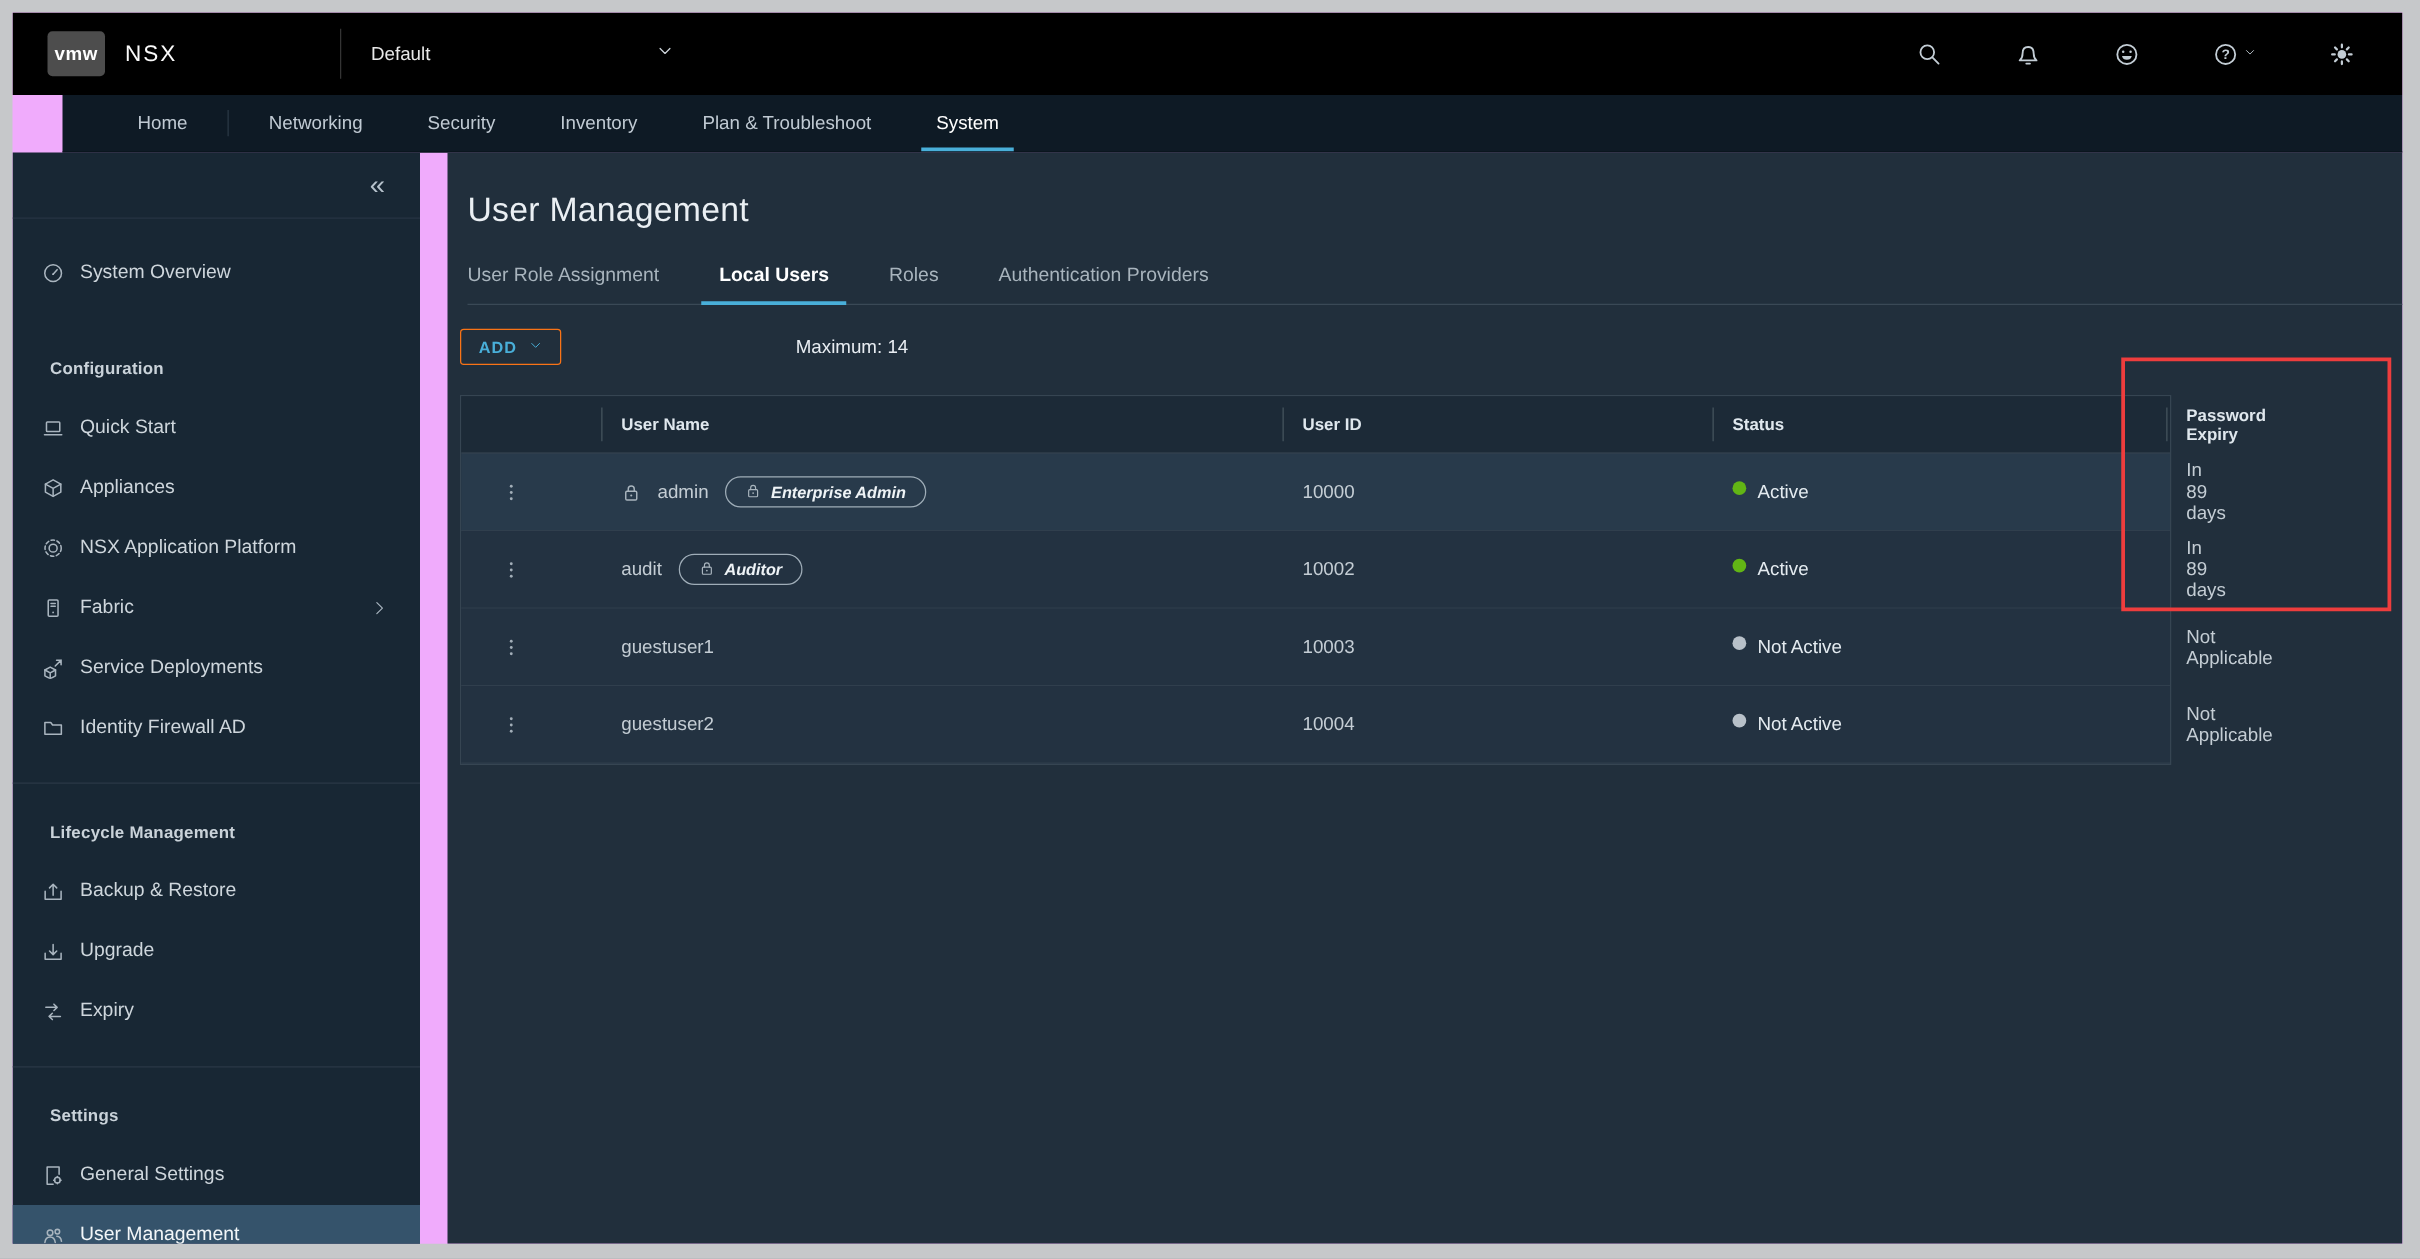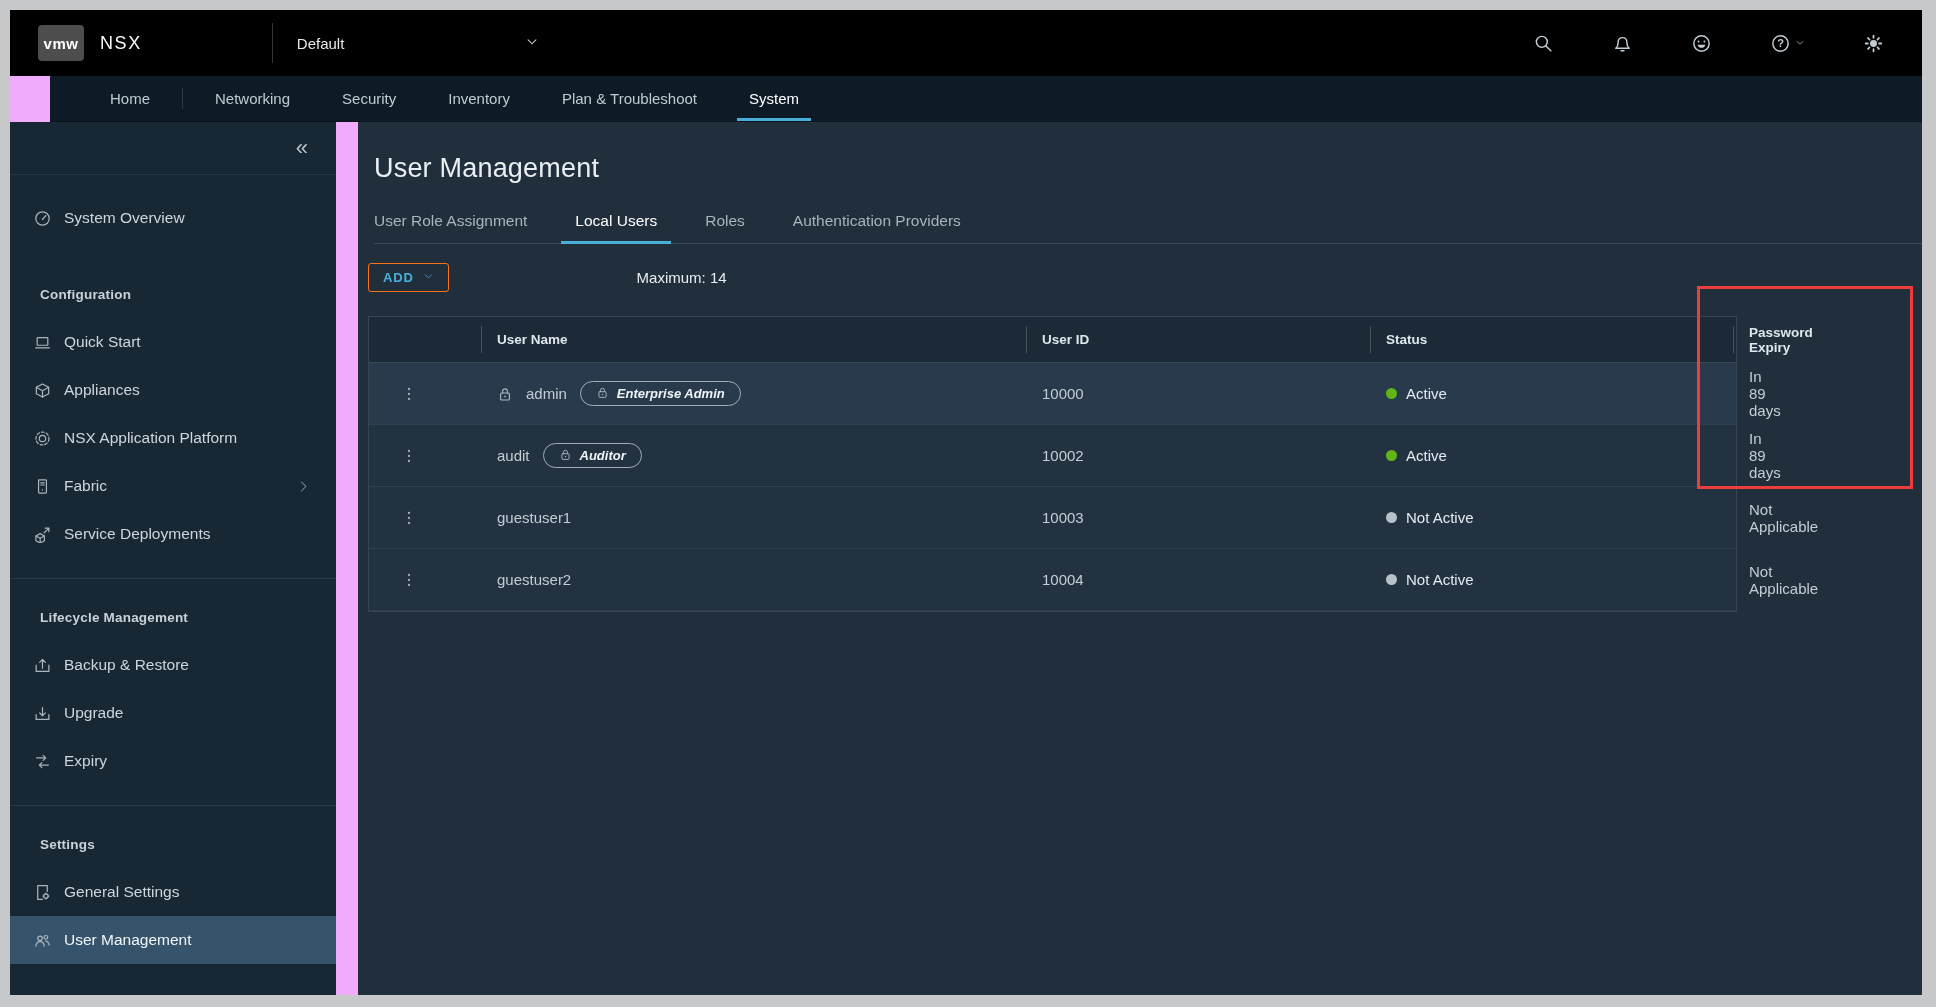--- a/index.html
+++ b/index.html
@@ -57,21 +57,21 @@
   .side-item .sub-chev svg { width:13px; height:13px; }
 
   
   .gutter { width:22px; flex:none; }
   .card { flex:1; background:#212f3c; padding:0 0 0 10px; }
   .page-title { margin:28px 0 0 6px; color:#eaeff3; font-size:27px; font-weight:400;
                 letter-spacing:.2px; line-height:36px; }
   .tabs { margin:20px 0 0 6px; display:flex; gap:48px; border-bottom:1px solid #3a4956;
           padding-right:12px; }
   .tab { padding:6px 0 13px 0; color:#a8b4bd; font-size:15.5px; position:relative; cursor:pointer; }
-  .tab.active { color:#fff; font-weight:normal; }
+  .tab.active { color:#fff; font-weight:bold; }
   .tab.active::after { content:""; position:absolute; left:-14px; right:-14px; bottom:-1px;
                        height:3px; background:#49afd9; }
   .toolbar { margin:18px 0 0 0; height:30px; display:flex; align-items:center; }
   .add-btn { display:flex; align-items:flex-end; gap:9px; border:1px solid #f97316; background:none;
              color:#49afd9; font-family:inherit; font-size:13px; font-weight:bold;
              letter-spacing:.8px; border-radius:3px; padding:6px 14px; cursor:pointer; }
   .add-btn svg { width:11px; height:11px; }
   .maximum { margin-left:188px; color:#e8edf2; font-size:15px; }
 
   
@@ -88,21 +88,21 @@
   .trow.hl { background:#283a4b; }
   .kebab { padding-left:32px; color:#a2aeb8; display:flex; cursor:pointer; }
   .kebab svg { width:16px; height:16px; }
   .name-cell { display:flex; align-items:center; gap:13px; padding-left:16px; }
   .name-cell .lock { color:#a9b5be; display:flex; }
   .name-cell .lock svg { width:16px; height:16px; }
   .badge { display:inline-flex; gap:8px; border:1px solid #9fadb8;
            border-radius:13px; padding:4px 15px; color:#eef3f6; font-size:13px; font-weight:bold;font-style:italic; }
   .badge .lock svg { width:13px; height:13px; }
   .cell { padding-left:16px; }
-  .status-cell { display:flex; align-items:center; gap:9px; padding-left:16px;
+  .status-cell { display:flex; align-items:flex-start; gap:9px; padding-left:16px;
                  color:#e4ebf0; font-size:15px; }
   .dot { width:11px; height:11px; border-radius:50%; flex:none; }
 
   
   .annotation-box { position:absolute; left:1687px; top:276px; width:216px; height:203px;
                     border:3px solid #ee3d3d; pointer-events:none; z-index:9; }
 </style>
 </head>
 <body>
 
@@ -236,20 +236,28 @@
             <div class="side-item">
               <span class="s-icon">
                 <svg xmlns="http://www.w3.org/2000/svg" viewBox="0 0 16 16" fill="none" stroke="currentColor" stroke-width="1.15" stroke-linecap="round" stroke-linejoin="round">
                   <path d="M1.8 9.4 5.8 7.2l4 2.2v4.4l-4 2.2-4-2.2Z"></path>
                   <path d="M1.8 9.4 5.8 11.6l4-2.2M5.8 11.6V16"></path>
                   <path d="M9.6 6.4 14 2M10.6 2H14v3.4"></path>
                 </svg>
               </span>
               <span>Service Deployments</span>
             </div>
+            <div class="side-item">
+              <span class="s-icon">
+                <svg xmlns="http://www.w3.org/2000/svg" viewBox="0 0 16 16" fill="none" stroke="currentColor" stroke-width="1.15" stroke-linecap="round" stroke-linejoin="round">
+                  <path d="M1.8 12.6V3.8h4.4l1.4 1.8h6.6v7Z"></path>
+                </svg>
+              </span>
+              <span>Identity Firewall AD</span>
+            </div>
           </div>
           <div class="side-divider"></div>
           <div class="side-group">
             <div class="side-header">Lifecycle Management</div>
             <div class="side-item">
               <span class="s-icon">
                 <svg xmlns="http://www.w3.org/2000/svg" viewBox="0 0 16 16" fill="none" stroke="currentColor" stroke-width="1.15" stroke-linecap="round" stroke-linejoin="round">
                   <path d="M2 7.6v6h12v-6"></path>
                   <path d="M8 10.6V2.4M5.3 5 8 2.3 10.7 5"></path>
                 </svg>

